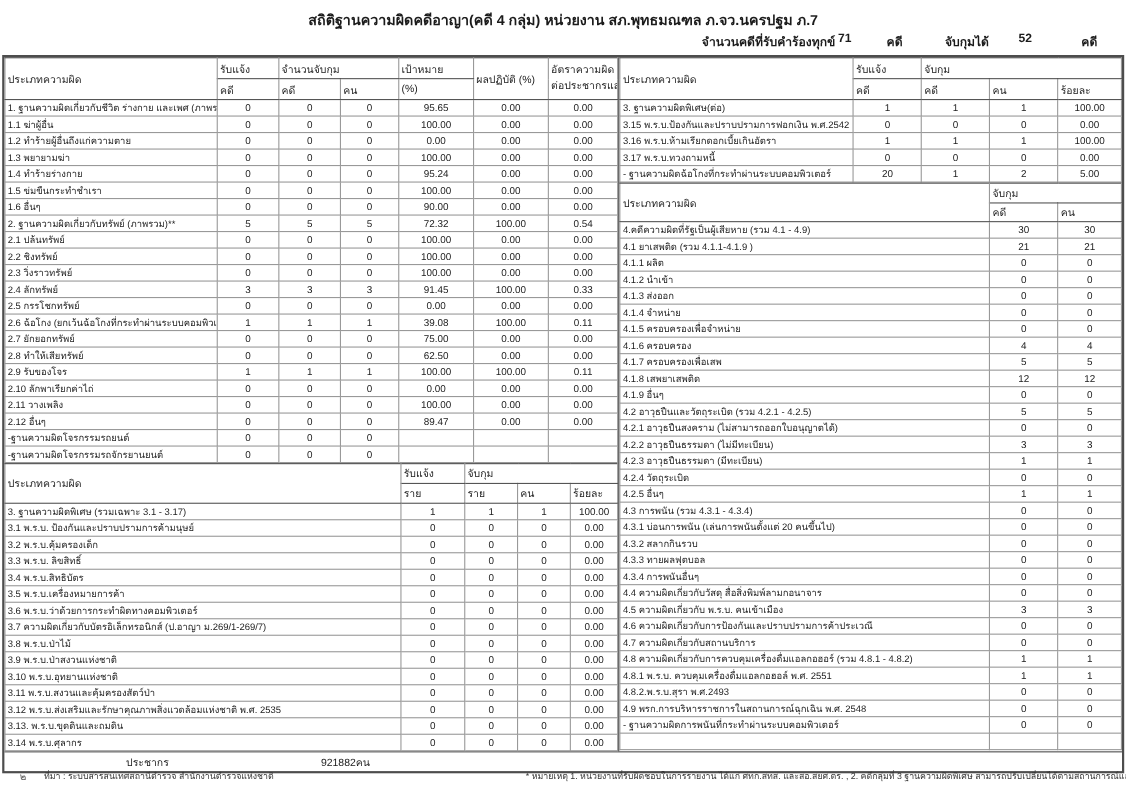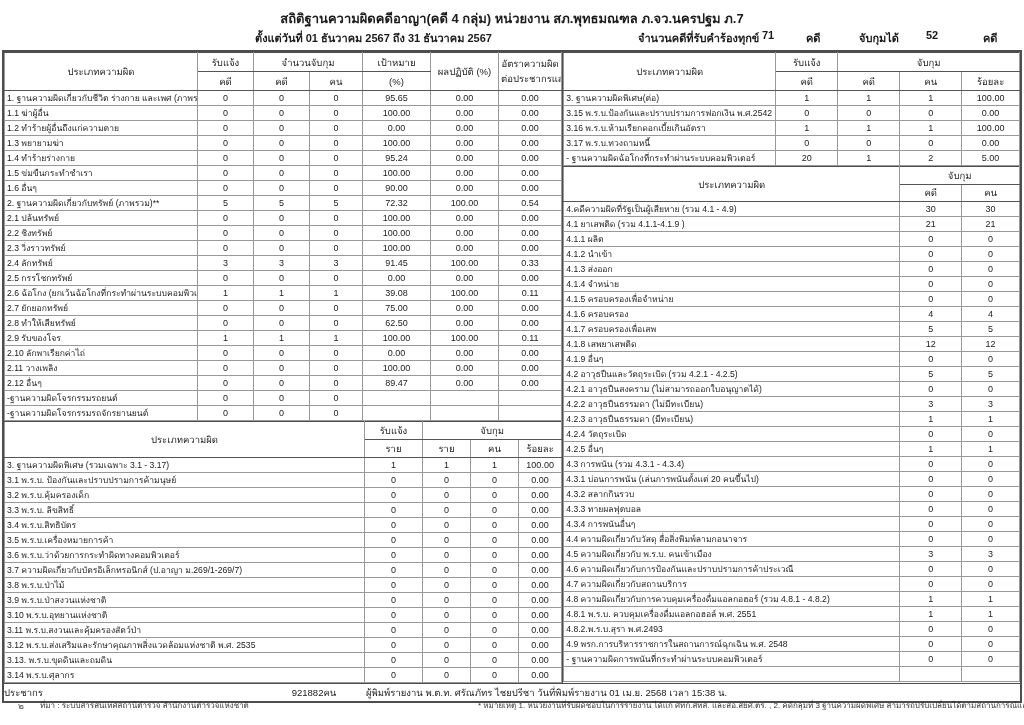--- a/index.html
+++ b/index.html
@@ -19,55 +19,54 @@
   .sub-arrests-value{left:912px;width:40px;text-align:center;}
   .sub-unit2{left:983px;}
 
   .grid{margin:0 2px;border:2px solid #4d4d4d;}
   .cols{display:flex;align-items:stretch;}
   .leftcol{width:561px;}
   .rightcol{width:459px;border-left:1px solid #4d4d4d;}
 
   table{border-collapse:collapse;table-layout:fixed;width:100%;}
   th,td{border:1px solid #999;padding:0 2px;overflow:hidden;white-space:nowrap;}
-  th{font-size:9.5px;font-weight:normal;text-align:center;vertical-align:middle;border-bottom-color:#555;}
+  th{font-size:9.5px;font-weight:normal;text-align:left;vertical-align:middle;border-bottom-color:#555;}
   thead tr:first-child th{border-top-color:#4d4d4d;}
   td{font-size:9px;vertical-align:middle;}
   td.lbl{text-align:left;font-size:8.6px;}
   td.num{text-align:center;}
   tr.sec td{border-top:1px solid #3b82f6;}
   .two-line span{display:block;line-height:1.5;}
 
   .t-lt thead tr{height:19px;}
   .t-lt tbody tr{height:15px;}
   .t-lb thead tr{height:18px;}
   .t-lb tbody tr{height:14.2px;}
   .t-rt thead tr{height:19px;}
   .t-rt tbody tr{height:14px;padding-left:24px;}
   .t-rb thead tr{height:17.5px;}
   .t-rb tbody tr{height:14.8px;}
 
   .footerbar{display:flex;border-top:1px solid #4d4d4d;height:17px;align-items:center;font-size:9.5px;}
-  .fb-pop{width:260px;}
+  .fb-pop{width:260px;text-align:center;}
   .fb-popval{width:100px;text-align:center;}
   .fb-printer{flex:1;text-align:left;padding-left:2px;}
 
   .notes{position:absolute;left:0;top:699px;width:1024px;font-size:8px;color:#333;}
   .notes span{position:absolute;top:0;white-space:nowrap;}
   .note-mark{left:18px;font-size:9px;color:#555;}
   .note-source{left:40px;}
   .note-remark{left:478px;}
 </style>
 </head>
 <body>
 
 <div class="title">สถิติฐานความผิดคดีอาญา(คดี 4 กลุ่ม) หน่วยงาน สภ.พุทธมณฑล ภ.จว.นครปฐม ภ.7</div>
 
 <div class="subtitle">
-  <span class="sub-period">ตั้งแต่วันที่ 01 ธันวาคม 2567 ถึง 31 ธันวาคม 2567</span>
   <span class="sub-complaints-label">จำนวนคดีที่รับคำร้องทุกข์</span>
   <span class="sub-complaints-value">71</span>
   <span class="sub-unit1">คดี</span>
   <span class="sub-arrests-label">จับกุมได้</span>
   <span class="sub-arrests-value">52</span>
   <span class="sub-unit2">คดี</span>
 </div>
 
 <div class="grid">
   <div class="cols">
@@ -676,21 +675,20 @@
             </tr>
           </tbody>
       </table>
 
     </div>
   </div>
 
   <div class="footerbar">
     <div class="fb-pop">ประชากร</div>
     <div class="fb-popval">921882คน</div>
-    <div class="fb-printer">ผู้พิมพ์รายงาน พ.ต.ท. ศรัณภัทร ไชยปรีชา วันที่พิมพ์รายงาน 01 เม.ย. 2568  เวลา 15:38 น.</div>
   </div>
 </div>
 
 <div class="notes">
   <span class="note-mark">๒</span>
   <span class="note-source">ที่มา : ระบบสารสนเทศสถานีตำรวจ  สำนักงานตำรวจแห่งชาติ</span>
   <span class="note-remark">* หมายเหตุ  1. หน่วยงานที่รับผิดชอบในการรายงาน ได้แก่ ศทก.สทส. และสอ.สยศ.ตร. , 2. คดีกลุ่มที่ 3 ฐานความผิดพิเศษ สามารถปรับเปลี่ยนได้ตามสถานการณ์และนโยบายของ ตร.</span>
 </div>
 
 </body></html>

